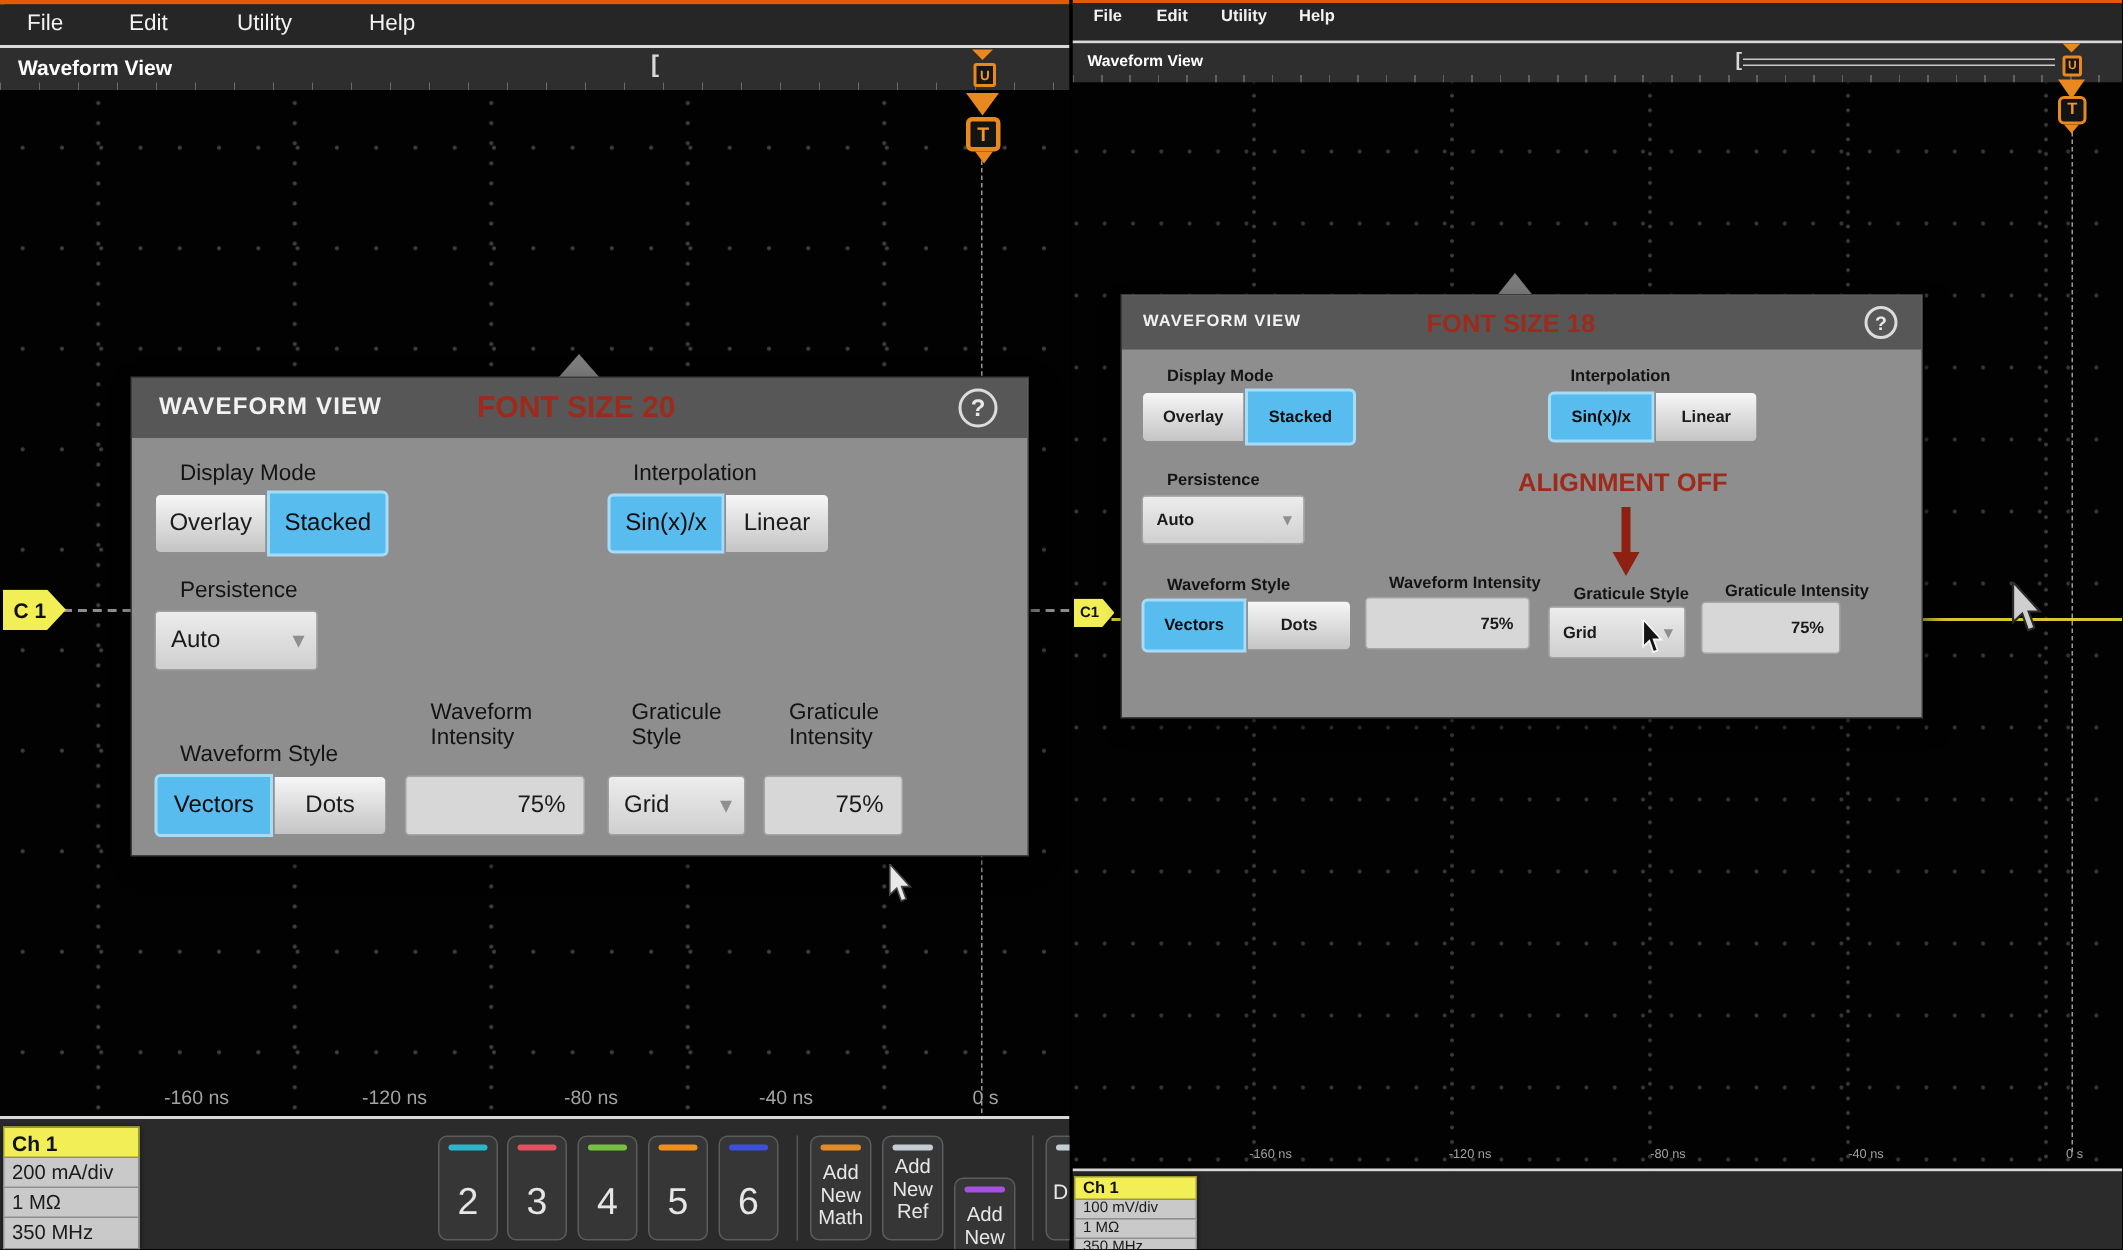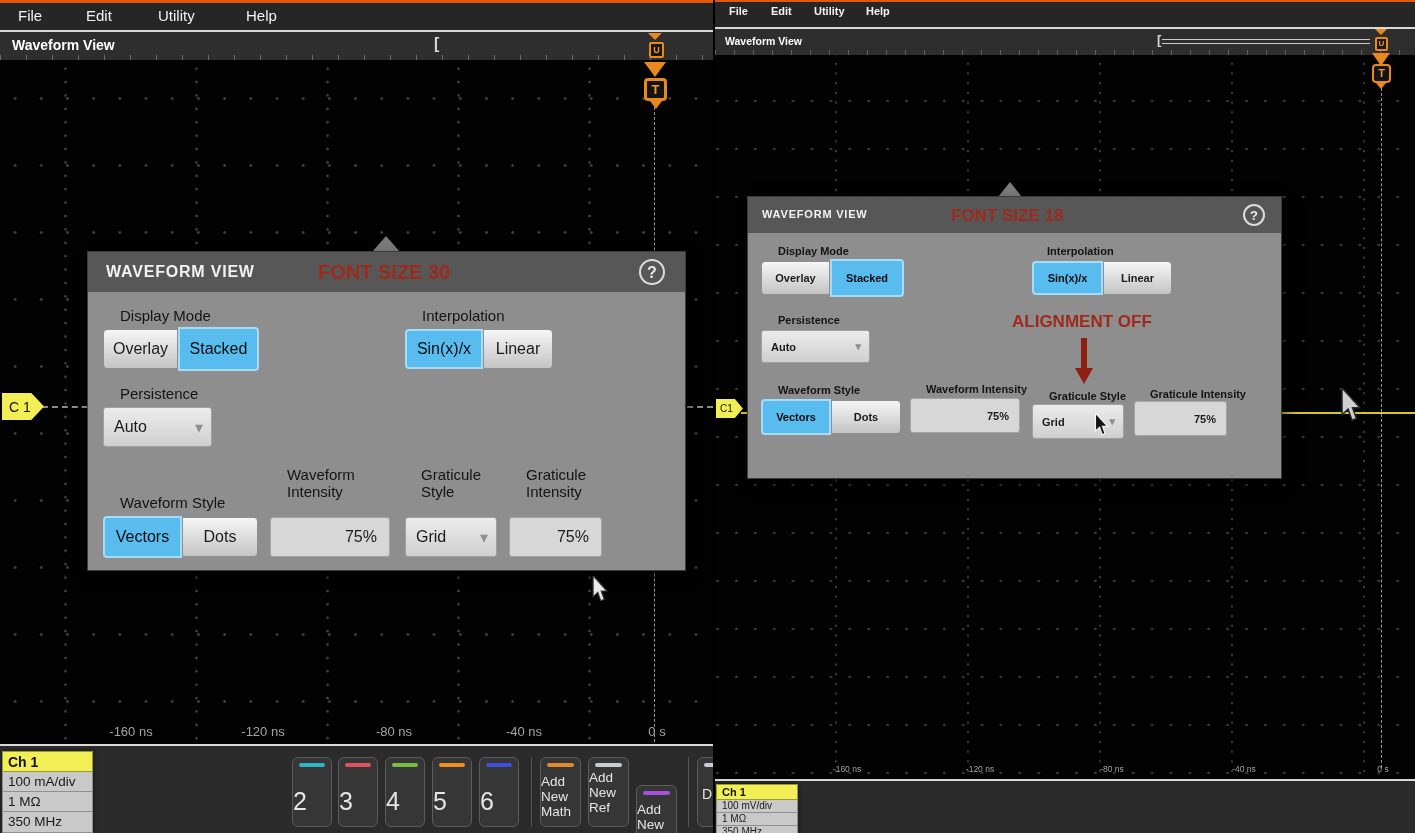--- a/index.html
+++ b/index.html
@@ -35,21 +35,21 @@
   .hdash{position:absolute;height:0;border-top:2px dashed #8d8d8d;z-index:1;}
   .trace{position:absolute;height:2px;background:#d6c82e;z-index:1;}
 
   
   .tri-sm{position:absolute;width:0;height:0;border-left:7px solid transparent;border-right:7px solid transparent;border-top:7px solid #e8881e;z-index:6;}
   .ubadge{position:absolute;border:2px solid #e8881e;background:#171717;color:#f0962a;font-weight:bold;text-align:center;border-radius:2px;z-index:6;}
   .tri-big{position:absolute;width:0;height:0;border-left:11px solid transparent;border-right:11px solid transparent;border-top:15px solid #e8881e;z-index:6;}
   .tflag{position:absolute;border:3px solid #e8881e;background:#141414;color:#f0962a;font-weight:bold;text-align:center;border-radius:4px;z-index:6;}
   .tflag-tip{position:absolute;width:0;height:0;border-left:6px solid transparent;border-right:6px solid transparent;border-top:8px solid #e8881e;z-index:6;}
 
-  .cflag{position:absolute;background:#f2ee55;color:#111;font-weight:normal;z-index:5;
+  .cflag{position:absolute;background:#f2ee55;color:#111;font-weight:bold;z-index:5;
          display:flex;align-items:center;clip-path:polygon(0 0,70% 0,100% 50%,70% 100%,0 100%);}
 
   
   .dlg{position:absolute;background:#8e8e8e;box-shadow:0 0 0 1px #3c3c3c,4px 6px 14px rgba(0,0,0,.55);z-index:10;}
   .dlg-head{position:absolute;left:0;right:0;top:0;background:#575757;}
   .dlg-title{position:absolute;color:#f2f2f2;font-weight:bold;letter-spacing:.8px;white-space:nowrap;}
   .annot{position:absolute;color:#9e2a1c;font-weight:bold;white-space:nowrap;z-index:12;}
   .help{position:absolute;border:2px solid #dcdcdc;border-radius:50%;color:#e8e8e8;font-weight:bold;text-align:center;cursor:pointer;}
   .uptri{position:absolute;width:0;height:0;border-left:14px solid transparent;border-right:14px solid transparent;border-bottom:16px solid #7c7c7c;z-index:9;}
   .lbl{position:absolute;color:#141414;padding-left:19px;}
@@ -67,21 +67,21 @@
   .redarrow-shaft{position:absolute;background:#8e2012;z-index:12;}
   .redarrow-head{position:absolute;width:0;height:0;border-left:9px solid transparent;border-right:9px solid transparent;border-top:16px solid #8e2012;z-index:12;}
 
   
   .tick{position:absolute;color:#a3a3a3;transform:translateX(-50%);white-space:nowrap;z-index:2;}
   .bbar{position:absolute;left:0;right:0;background:#2b2b2b;}
   .chbadge{position:absolute;z-index:3;box-shadow:0 0 4px rgba(0,0,0,.6);}
   .chbadge .hd{background:#f2ee55;color:#111;font-weight:bold;padding-left:5px;border:1px solid #9a9a33;}
   .chbadge .bd{background:#c9c9c9;color:#1a1a1a;padding-left:5px;border:1px solid #8f8f8f;border-top:none;}
   .chbtn{position:absolute;background:#363636;border:1px solid #5c5c5c;border-radius:6px;color:#e6e6e6;
-         cursor:pointer;}
+         text-align:center;cursor:pointer;}
   .chbtn .stripe{position:absolute;left:6px;right:6px;top:5px;height:4px;border-radius:2px;}
   .vsep{position:absolute;width:1px;background:#555;}
   .cursor-svg{position:absolute;z-index:20;}
 </style>
 </head>
 <body>
 
 <div class="stage">
 
   <section class="panel" style="left:0;width:713px;">
@@ -111,21 +111,21 @@
     <div class="tflag" style="left:644px;top:78px;width:23px;height:23px;font-size:13px;line-height:17px;">T</div>
     <div class="tflag-tip" style="left:650px;top:101px;"></div>
 
     <div class="hdash" style="left:42px;top:406px;width:671px;"></div>
     <div class="cflag" style="left:2px;top:393px;width:42px;height:27px;font-size:14px;padding-left:7px;">C 1</div>
 
     <div class="uptri" style="left:372px;top:236px;"></div>
     <div class="dlg" style="left:88px;top:252px;width:597px;height:318px;">
       <div class="dlg-head" style="height:40px;">
         <span class="dlg-title" style="left:18px;top:11px;font-size:16px;">WAVEFORM VIEW</span>
-        <span class="annot" style="left:230px;top:9px;font-size:20px;">FONT SIZE 30</span>
+        <span class="annot" style="left:230px;top:9px;font-size:20px;">FONT SIZE 20</span>
         <div class="help" style="right:20px;top:7px;width:26px;height:26px;font-size:16px;line-height:23px;">?</div>
       </div>
 
       <span class="lbl" style="left:13px;top:55px;font-size:15px;white-space:nowrap;">Display Mode</span>
       <div class="btn left-cap" style="left:15px;top:77px;width:75px;height:40px;font-size:16px;">Overlay</div>
       <div class="btn sel right-cap" style="left:90px;top:75px;width:81px;height:44px;font-size:16px;">Stacked</div>
 
       <span class="lbl" style="left:315px;top:55px;font-size:15px;white-space:nowrap;">Interpolation</span>
       <div class="btn sel left-cap" style="left:317px;top:77px;width:78px;height:40px;font-size:16px;">Sin(x)/x</div>
       <div class="btn right-cap" style="left:395px;top:77px;width:70px;height:40px;font-size:16px;">Linear</div>
@@ -160,21 +160,21 @@
     <span class="tick" style="left:131px;top:724px;font-size:13px;">-160 ns</span>
     <span class="tick" style="left:263px;top:724px;font-size:13px;">-120 ns</span>
     <span class="tick" style="left:394px;top:724px;font-size:13px;">-80 ns</span>
     <span class="tick" style="left:524px;top:724px;font-size:13px;">-40 ns</span>
     <span class="tick" style="left:657px;top:724px;font-size:13px;">0 s</span>
 
     <div class="sep" style="top:744px;height:2px;"></div>
     <div class="bbar" style="top:746px;height:87px;">
       <div class="chbadge" style="left:2px;top:5px;width:91px;">
         <div class="hd" style="font-size:14px;height:21px;line-height:20px;">Ch 1</div>
-        <div class="bd" style="font-size:13.5px;height:20px;line-height:19px;">100 mA/div</div>
+        <div class="bd" style="font-size:13.5px;height:20px;line-height:19px;">200 mA/div</div>
         <div class="bd" style="font-size:13.5px;height:20px;line-height:19px;">1 MΩ</div>
         <div class="bd" style="font-size:13.5px;height:21px;line-height:19px;">350 MHz</div>
       </div>
 
       <div class="chbtn" style="left:292px;top:11px;width:40px;height:70px;font-size:25px;line-height:86px;">
         <div class="stripe" style="background: rgb(47, 181, 200);"></div>
         <span>2</span>
       </div>
       <div class="chbtn" style="left:338px;top:11px;width:40px;height:70px;font-size:25px;line-height:86px;">
         <div class="stripe" style="background: rgb(224, 82, 94);"></div>

